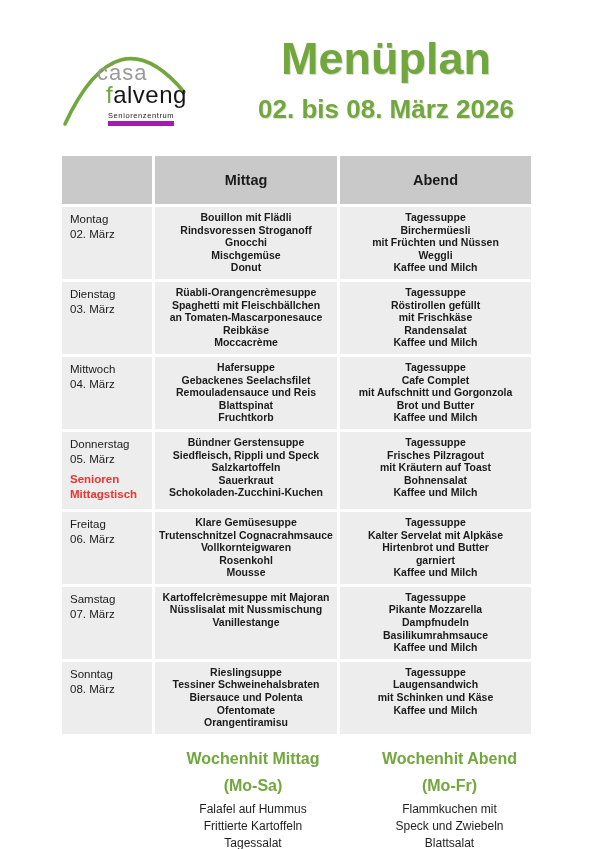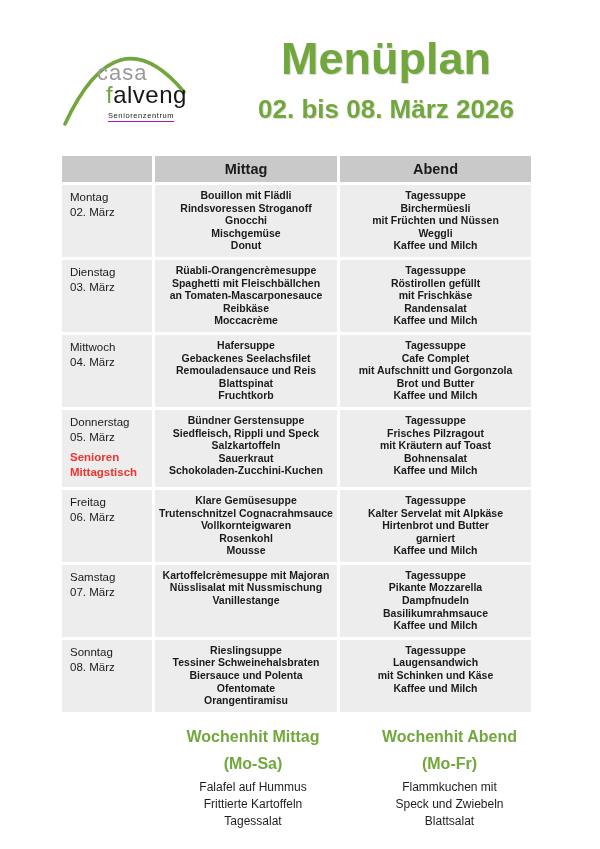--- a/index.html
+++ b/index.html
@@ -28,42 +28,42 @@
     font-size:22px;color:var(--logo-gray);letter-spacing:1px;font-weight:400;
   }
   .logo-falveng{
     position:absolute;left:44px;top:53px;
     font-size:24px;color:#161616;font-weight:400;letter-spacing:0.5px;
   }
   .logo-falveng .green-f{color:var(--green);}
   .logo-sub{
     position:absolute;left:46px;top:83px;
     font-size:7.5px;color:#222;letter-spacing:0.6px;
-    border-bottom:1px solid #a21caf;padding-bottom:1px;
+    border-bottom:5px solid #a21caf;padding-bottom:1px;
   }
   .title-block{flex:1;text-align:center;padding-top:6px;}
   .title{
     font-size:45px;font-weight:600;color:var(--green);
     text-shadow:1px 1px 0 rgba(150,150,150,0.35);
     line-height:1.1;
   }
   .subtitle{
     font-size:26px;font-weight:700;color:var(--green);
     text-shadow:1px 1px 0 rgba(150,150,150,0.3);
     margin-top:10px;
   }
   
   .menu-table{margin:26px 0 0 62px;width:472px;}
   .trow{
     display:grid;grid-template-columns:90px 182px 191px;
     column-gap:3px;margin-bottom:3px;
   }
   .cell{background:var(--row-gray);}
   .thead .cell{
-    background:var(--header-gray);height:26px;
+    background:var(--header-gray);height:48px;
     display:flex;align-items:center;justify-content:center;
     font-weight:700;font-size:14.5px;
   }
   .day{
     padding:5px 4px 6px 8px;font-size:11.5px;line-height:15px;
   }
   .dayname{font-weight:400;}
   .daydate{font-weight:400;}
   .daynote{font-weight:700;color:var(--red);margin-top:5px;line-height:15.5px;}
   .menu{

